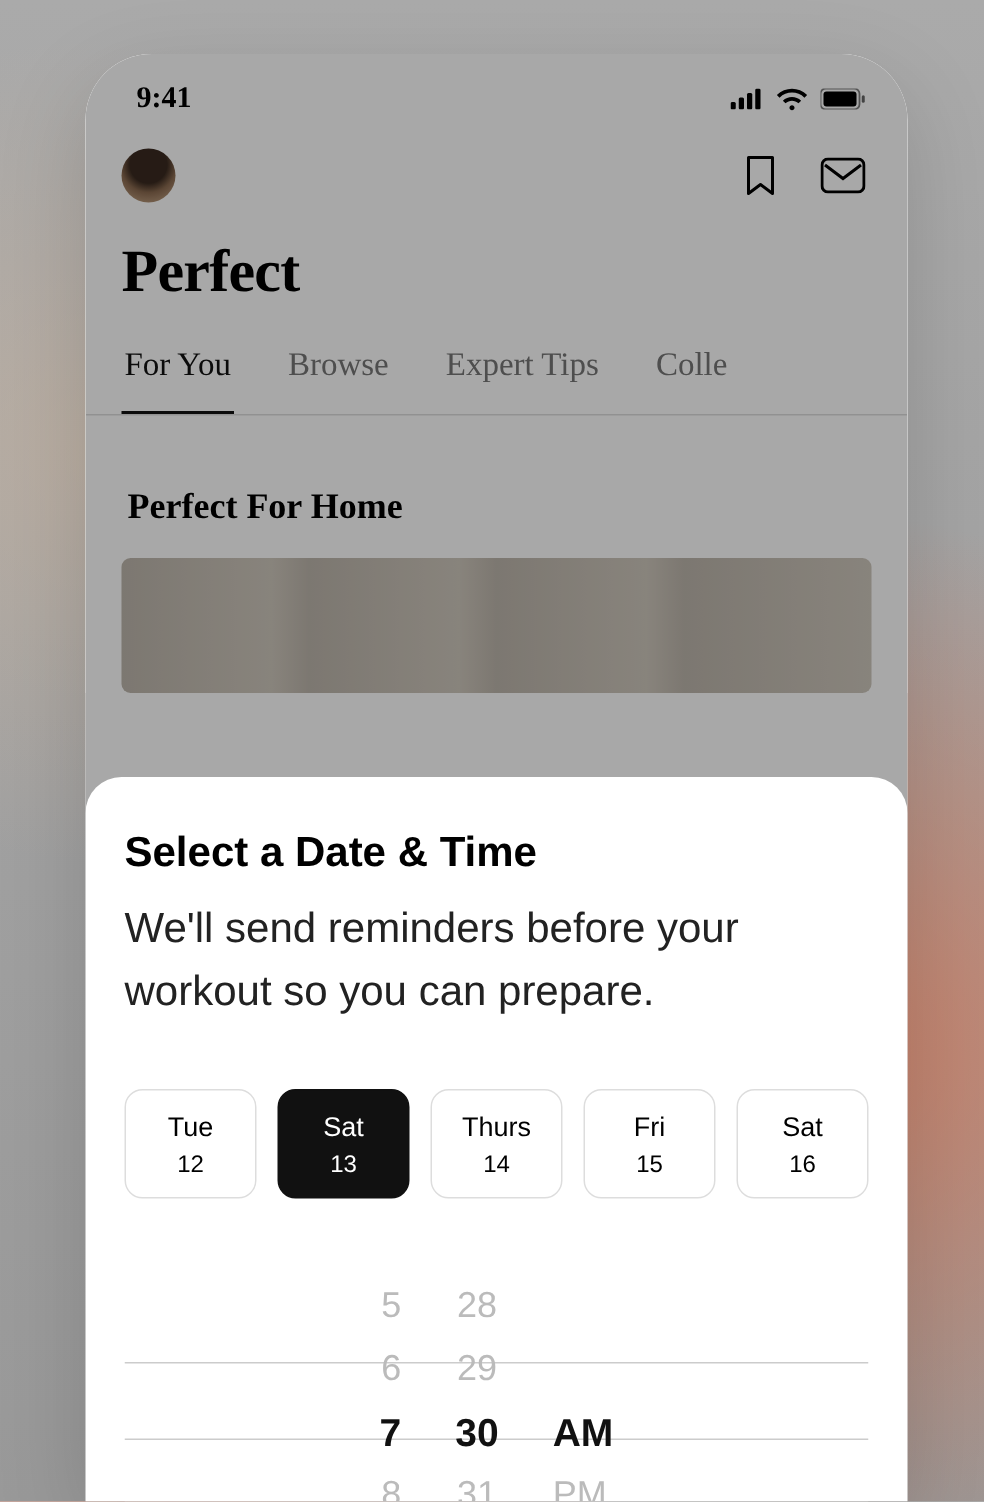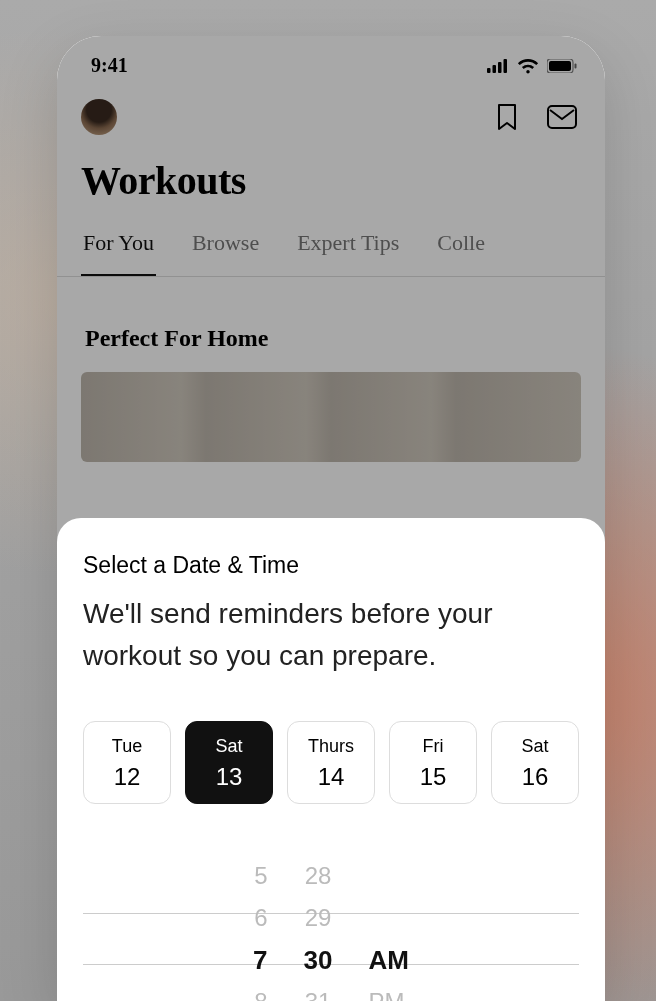--- a/index.html
+++ b/index.html
@@ -80,33 +80,33 @@
 
   .sheet {
     position:absolute;
     left:0; right:0; bottom:0;
     top: 482px;
     background:#fff;
     border-radius: 24px 24px 0 0;
     z-index: 10;
     padding: 34px 26px 0 26px;
   }
-  .sheet h2 { font-size: 23px; font-weight:400; margin-bottom:14px; }
+  .sheet h2 { font-size: 28px; font-weight:700; margin-bottom:14px; }
   .sheet p  { font-size: 28px; color:#222; line-height:1.5; margin-bottom:44px; }
   .dates { display:flex; gap:14px; margin-bottom:30px; }
   .date-chip {
     flex: 0 0 88px;
     border:1px solid #ddd;
     border-radius: 12px;
     text-align:center;
     padding: 14px 0 12px 0;
   }
   .date-chip.sel { background:#111; border-color:#111; color:#fff; }
   .date-chip .dow { font-size:18px; margin-bottom:6px; }
-  .date-chip .num { font-size:24px; }
+  .date-chip .num { font-size:16px; }
 
   .picker {
     position:relative;
     height: 210px;
     overflow:hidden;
     margin-top: 10px;
   }
   .picker::before, .picker::after {
     content:""; position:absolute; left:0; right:0; height:80px; z-index:2;
     pointer-events:none;
@@ -164,21 +164,21 @@
         <svg width="24" height="28" viewBox="0 0 24 28">
             <path d="M4 2h16v24l-8-6-8 6V2z" fill="none" stroke="#000" stroke-width="2" stroke-linejoin="round"></path>
           </svg>
         <svg width="30" height="24" viewBox="0 0 30 24">
             <rect x="1" y="1" width="28" height="22" rx="4" fill="none" stroke="#000" stroke-width="2"></rect>
             <path d="M3 5l12 9 12-9" fill="none" stroke="#000" stroke-width="2"></path>
           </svg>
       </div>
     </div>
 
-    <h1 class="page-title">Workouts</h1>
+    <h1 class="page-title">Perfect</h1>
 
     <div class="tabs">
       <div class="tab active">For You</div>
       <div class="tab">Browse</div>
       <div class="tab">Expert Tips</div>
       <div class="tab">Colle</div>
     </div>
 
     <div class="section-title">Perfect For Home</div>
     <div class="card-strip"></div>

